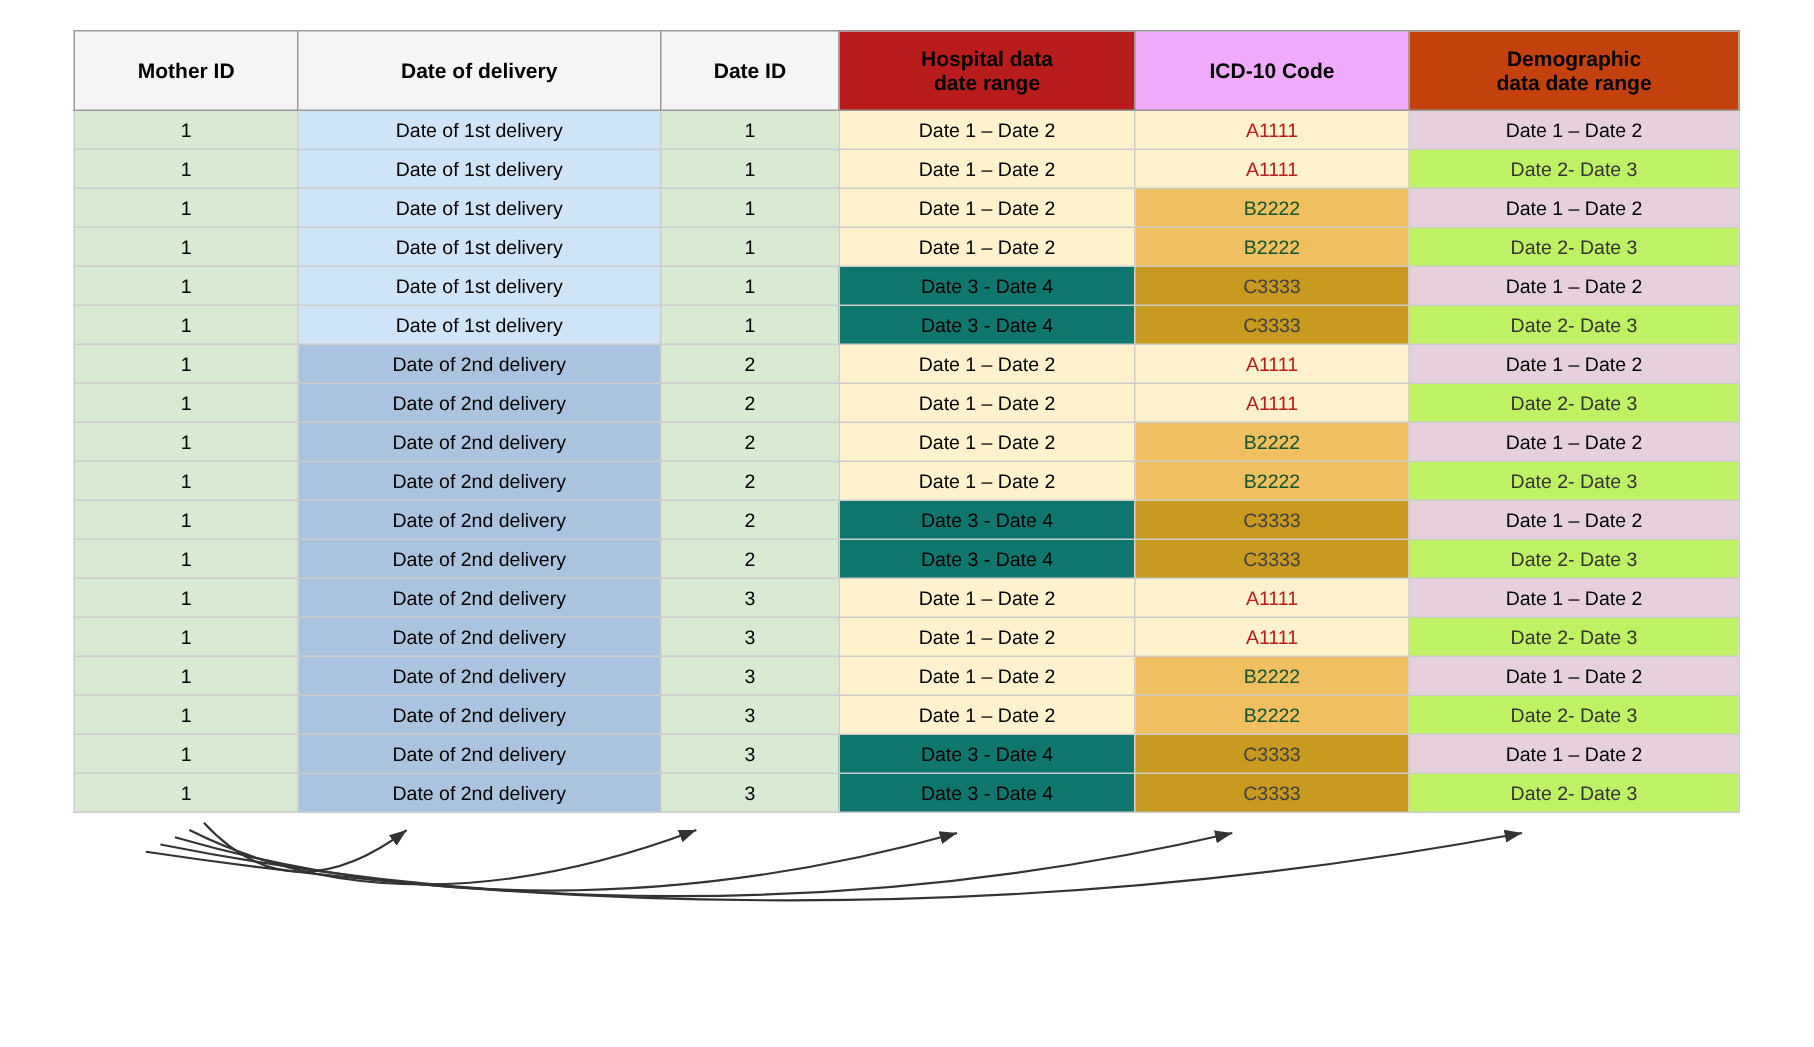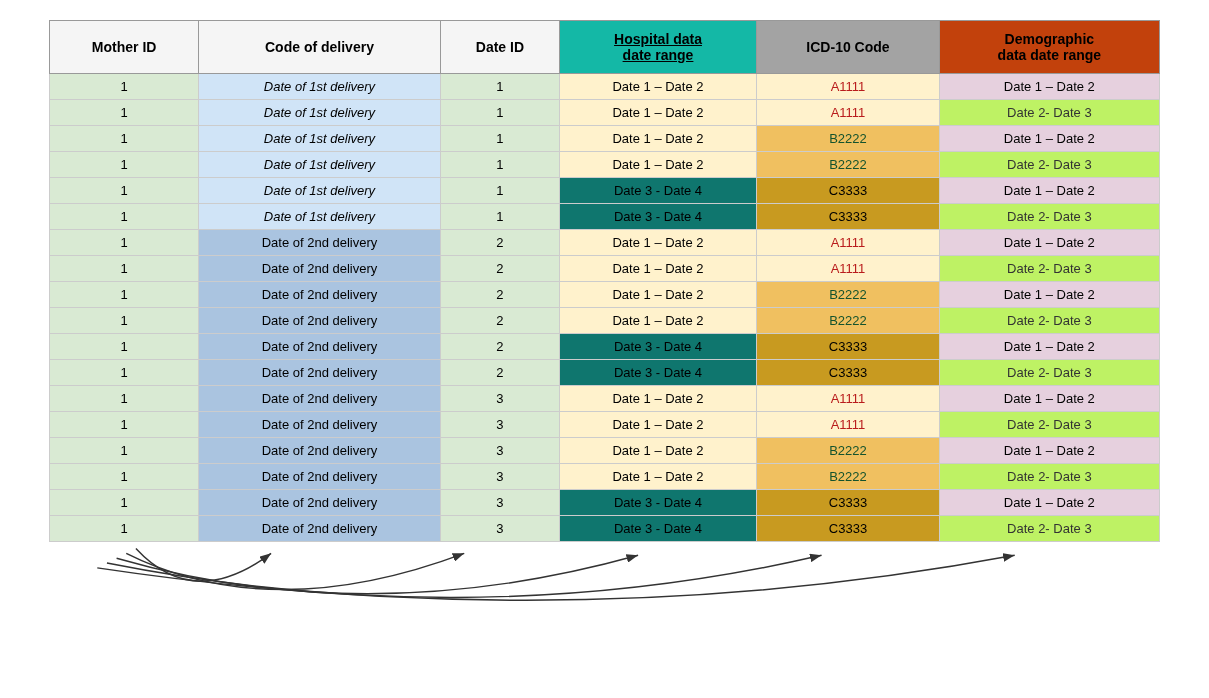--- a/index.html
+++ b/index.html
@@ -40,32 +40,32 @@
       text-align: center;
       font-size: 13px;
     }
     
     .col-mother { background-color: #d9ead3; } 
     .col-child { background-color: #d9ead3; } 
 
     
     .icd-a1111 { background-color: #fff2cc; color: #b91c1c; }
     .icd-b2222 { background-color: #f0c060; color: #14532d; }
-    .icd-c3333 { background-color: #c89a20; color: #000000; }
+    .icd-c3333 { background-color: #c89a20; color: #404040; }
 
     
     .hosp-date12 { background-color: #fff2cc; }
     .hosp-date34 { background-color: #0f766e; }
 
     
     .demo-date12 { background-color: #e6d0de; }
     .demo-date23 { background-color: #bef264; color: #333; }
 
     
-    .del-1st { background-color: #d0e4f7; font-style: italic; }
+    .del-1st { background-color: #d0e4f7; }
     .del-2nd { background-color: #aac4e0; }
 
     
     .arrow-area {
       width: 95%;
       height: 100px;
       position: relative;
       margin-top: 0;
     }
     svg.arrows {
@@ -75,24 +75,24 @@
     }
   </style>
 </head>
 <body>
 
 <div class="container">
   <table>
     <thead>
       <tr>
         <th style="background:#f5f5f5;">Mother ID</th>
-        <th style="background:#f5f5f5;">Code of delivery</th>
+        <th style="background:#f5f5f5;">Date of delivery</th>
         <th style="background:#f5f5f5;">Date ID</th>
-        <th style="background:#14b8a6;text-decoration:underline;">Hospital data<br>date range</th>
-        <th style="background:#a3a3a3;">ICD-10 Code</th>
+        <th style="background:#b91c1c;">Hospital data<br>date range</th>
+        <th style="background:#f0abfc;">ICD-10 Code</th>
         <th style="background:#c2410c;">Demographic<br>data date range</th>
       </tr>
     </thead>
     <tbody id="table-body">
     <tr>
           <td class="col-mother">1</td>
           <td class="del-1st">Date of 1st delivery</td>
           <td class="col-child">1</td>
           <td class="hosp-date12">Date 1 – Date 2</td>
           <td class="icd-a1111">A1111</td>

